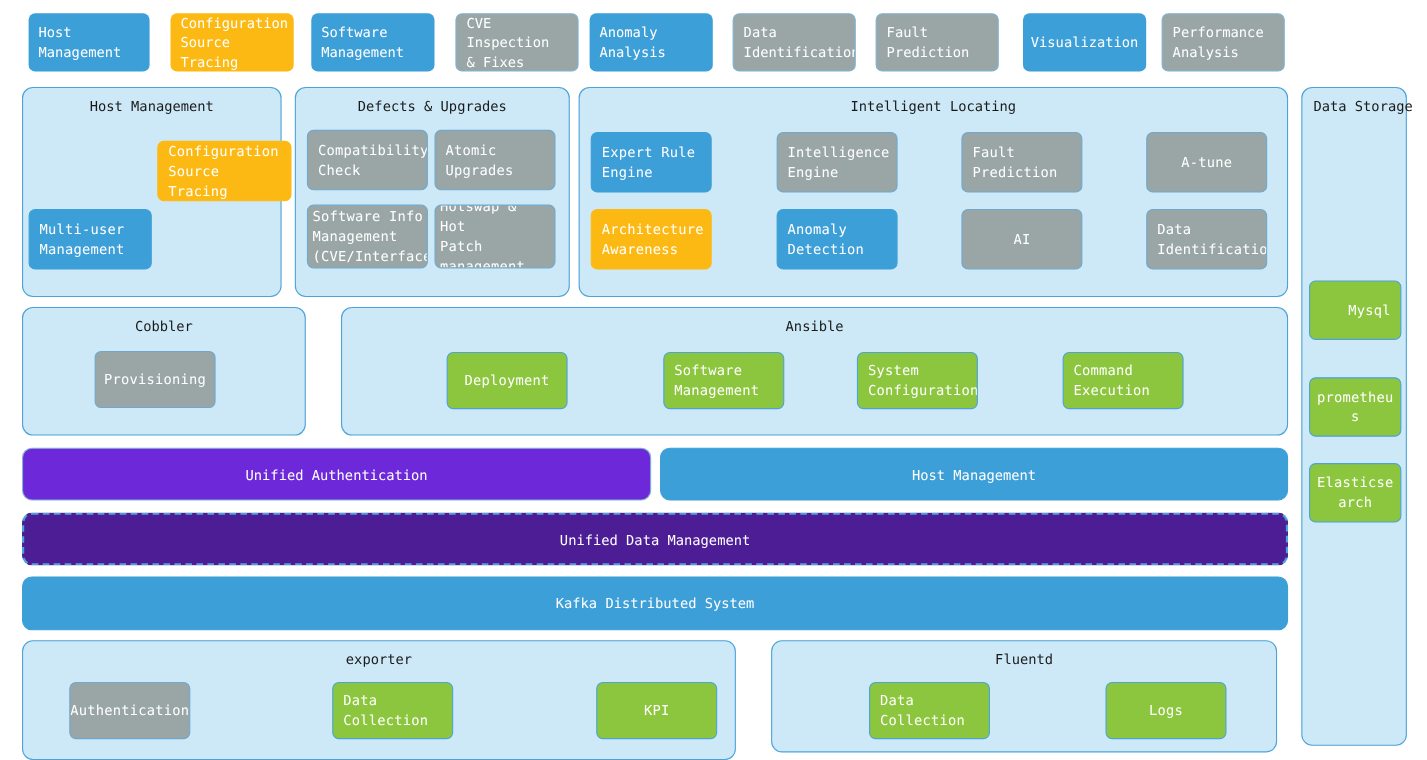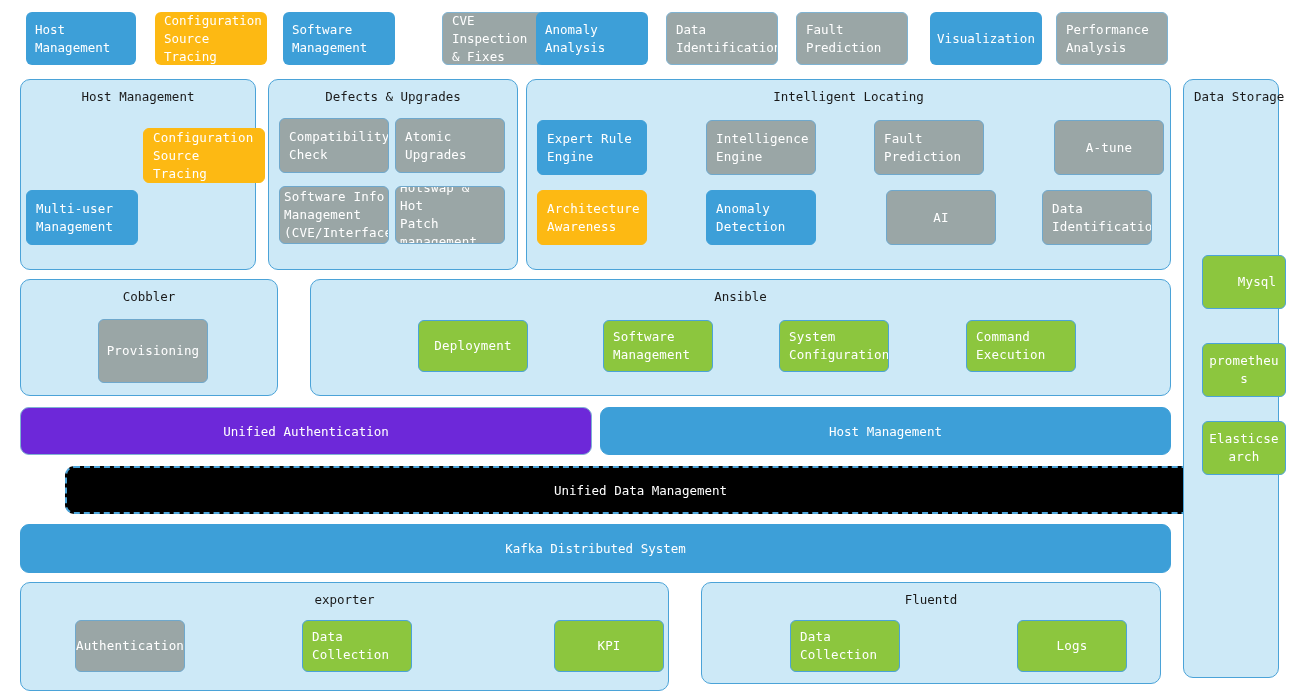--- a/index.html
+++ b/index.html
@@ -34,21 +34,21 @@
     display: flex;
     flex-direction: column;
     justify-content: center;
     overflow: hidden;
     white-space: pre-line;
   }
   .node.blue   { background: #3d9fd8; border-color: #3d9fd8; }
   .node.grey   { background: #9aa6a6; border-color: #6fa8cc; }
   .node.orange { background: #fdb913; border-color: #fdb913; }
   .node.green  { background: #8cc63e; border-color: #4ba3d8; }
-  .node.center { text-align: center; align-items: center; margin-left: 12px; }
+  .node.center { text-align: center; align-items: center; }
   .node.left   { text-align: left; align-items: flex-start; }
 
   
   .chip {
     position: absolute;
     box-sizing: border-box;
     border-radius: 6px;
     color: #ffffff;
     font-size: 12.5px;
     line-height: 18px;
@@ -95,38 +95,37 @@
     border-radius: 9px;
     display: flex;
     align-items: center;
     justify-content: center;
     color: #ffffff;
     font-size: 12.5px;
   }
   .bar.grey  { background: #6d28d9; border: 1px solid #7fb3d2; }
   .bar.blue  { background: #3d9fd8; border: 1px solid #3d9fd8; }
   .bar.dashed{
-    background: #000000;
+    background: #4c1d95;
     border: 2px dashed #4ba3d8;
     color: #ffffff;
-    margin-left: 45px;
   }
 </style>
 </head>
 <body>
 
 <div class="stage">
 
   <div class="chip blue" style="left:26px;  top:12px; width:110px; height:53px;"><span>Host
 Management</span></div>
   <div class="chip orange" style="left:155px; top:12px; width:112px; height:53px;"><span>Configuration
 Source Tracing</span></div>
   <div class="chip blue" style="left:283px; top:12px; width:112px; height:53px;"><span>Software
 Management</span></div>
-  <div class="chip grey" style="left:414px; top:12px; width:112px; height:53px;margin-left:28px;"><span>CVE Inspection
+  <div class="chip grey" style="left:414px; top:12px; width:112px; height:53px;"><span>CVE Inspection
 &amp; Fixes</span></div>
   <div class="chip blue" style="left:536px; top:12px; width:112px; height:53px;"><span>Anomaly
 Analysis</span></div>
   <div class="chip grey" style="left:666px; top:12px; width:112px; height:53px;"><span>Data
 Identification</span></div>
   <div class="chip grey" style="left:796px; top:12px; width:112px; height:53px;"><span>Fault
 Prediction</span></div>
   <div class="chip blue" style="left:930px; top:12px; width:112px; height:53px; align-items:center; text-align:center;"><span>Visualization</span></div>
   <div class="chip grey" style="left:1056px;top:12px; width:112px; height:53px;"><span>Performance
 Analysis</span></div>
@@ -165,21 +164,21 @@
 Awareness</span></div>
     <div class="node blue left" style="left:179px; top:110px; width:110px; height:55px;"><span>Anomaly
 Detection</span></div>
     <div class="node grey center" style="left:347px; top:110px; width:110px; height:55px;"><span>AI</span></div>
     <div class="node grey left" style="left:515px; top:110px; width:110px; height:55px;"><span>Data
 Identification</span></div>
   </div>
 
   <div class="panel" style="left:20px; top:279px; width:258px; height:117px;">
     <div class="panel-title">Cobbler</div>
-    <div class="node grey center" style="left:65px; top:39px; width:110px; height:64px;"><span>Provisioning</span></div>
+    <div class="node grey center" style="left:65px; top:39px; width:110px; height:52px;"><span>Provisioning</span></div>
   </div>
 
   <div class="panel" style="left:310px; top:279px; width:861px; height:117px;">
     <div class="panel-title">Ansible</div>
     <div class="node green center" style="left:95px;  top:40px; width:110px; height:52px;"><span>Deployment</span></div>
     <div class="node green left" style="left:292px; top:40px; width:110px; height:52px;"><span>Software
 Management</span></div>
     <div class="node green left" style="left:468px; top:40px; width:110px; height:52px;"><span>System
 Configuration</span></div>
     <div class="node green left" style="left:655px; top:40px; width:110px; height:52px;"><span>Command

